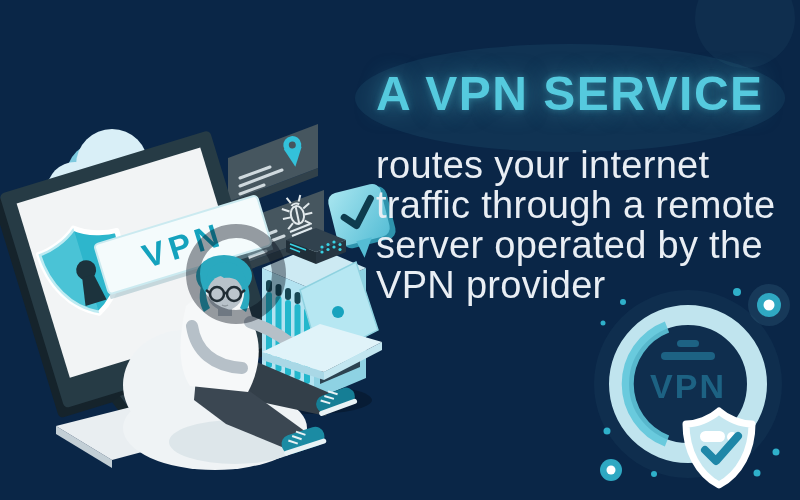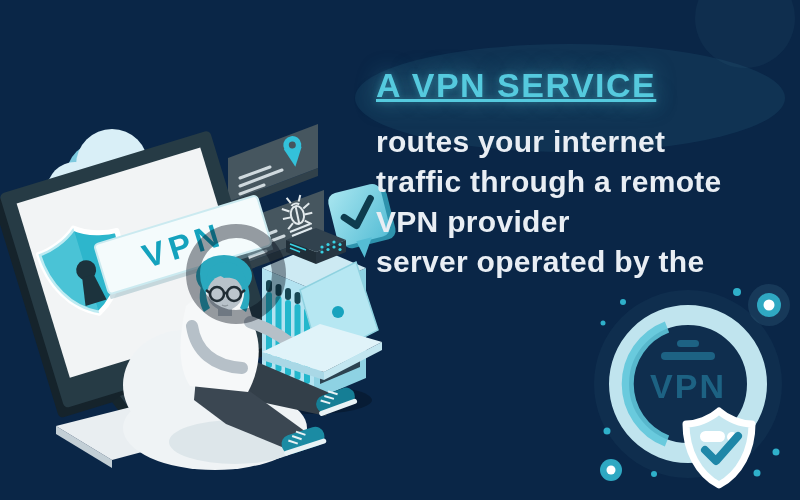--- a/index.html
+++ b/index.html
@@ -18,25 +18,25 @@
   .wm-ring{
     width:72px;height:72px;border:14px solid rgba(5,12,24,0.40);
     border-radius:50%;margin-top:22px;flex:0 0 auto;
   }
   .wm-text{
     font-size:106px;line-height:1;font-weight:600;letter-spacing:2px;
   }
   
   .headline{position:absolute;left:376px;top:66px;width:410px;z-index:3;}
   .headline h1{
-    margin:0 0 17px 0;font-size:34px;font-weight:800;letter-spacing:1.5px;
-    color:#55cade;text-shadow:0 0 22px rgba(85,202,222,0.55),0 0 6px rgba(85,202,222,0.35);text-decoration:underline;
+    margin:0 0 24px 0;font-size:48px;font-weight:800;letter-spacing:1.5px;
+    color:#55cade;text-shadow:0 0 22px rgba(85,202,222,0.55),0 0 6px rgba(85,202,222,0.35);
   }
   .body-line{
-    font-size:30px;line-height:40px;color:#e9eef4;font-weight:700;letter-spacing:0.3px;
+    font-size:38px;line-height:40px;color:#e9eef4;font-weight:400;letter-spacing:0.3px;
   }
   .banner-text{font:800 33px "Liberation Sans",sans-serif;letter-spacing:5px;fill:#14a2bd;}
   .badge-text{font:800 34px "Liberation Sans",sans-serif;letter-spacing:2px;fill:#1d6283;}
 </style>
 </head>
 <body>
 
 <div class="stage">
 
   <svg class="scene" viewBox="0 0 800 500">
@@ -278,18 +278,18 @@
 
   <div class="watermark">
     <span class="wm-ring"></span>
   </div>
 
   <div class="headline">
     <h1>A VPN SERVICE</h1>
     <div>
       <div class="body-line">routes your internet</div>
       <div class="body-line">traffic through a remote</div>
+      <div class="body-line">server operated by the</div>
       <div class="body-line">VPN provider</div>
-      <div class="body-line">server operated by the</div>
     </div>
   </div>
 
 </div>
 
 </body></html>

